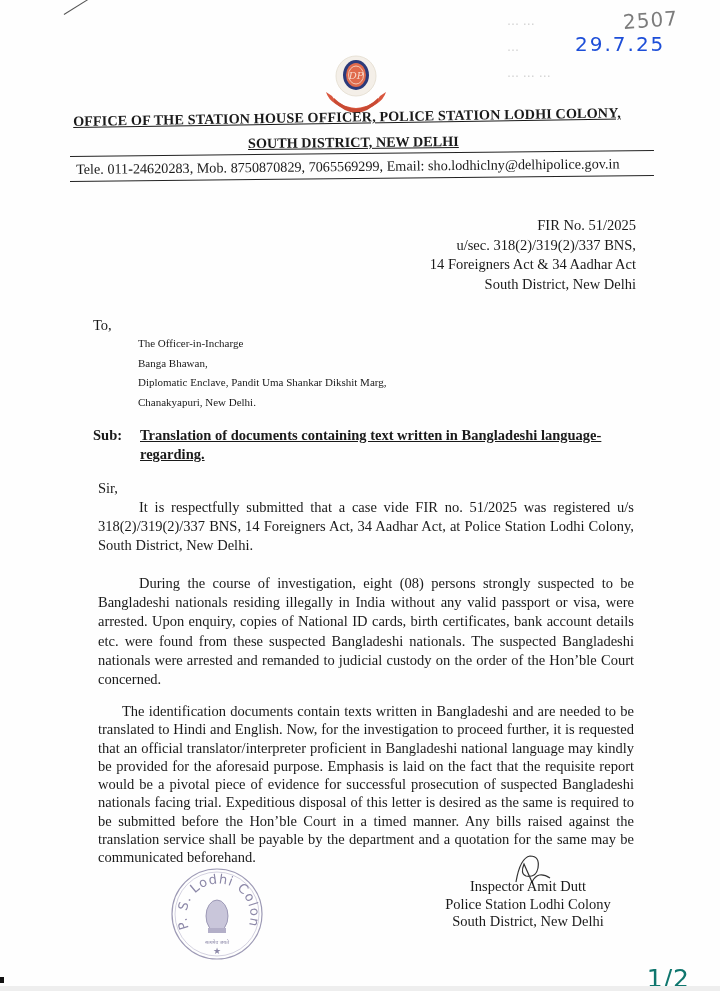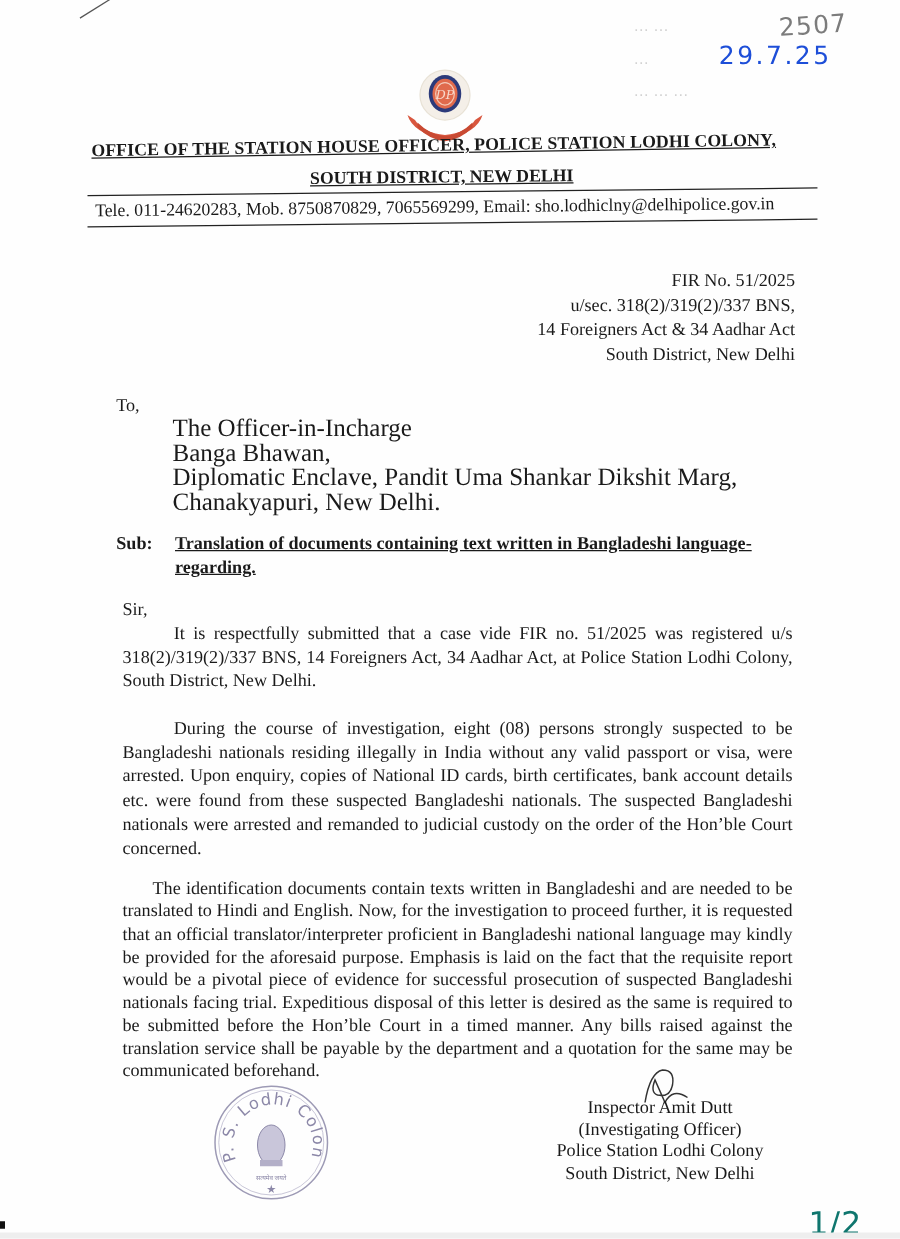--- a/index.html
+++ b/index.html
@@ -16,21 +16,21 @@
   .stamp-top .n2 { position:absolute; left:70px; top:26px; font-size:20px; letter-spacing:2px; color:#1d4ed8; }
   .stamp-top .faint { position:absolute; color:#d2d2d2; font-size:12px; }
   .logo { position:absolute; left:320px; top:48px; width:72px; height:70px; }
   .hdr1 { position:absolute; left:73px; top:113px; width:580px; font-weight:bold; font-size:14.2px; text-decoration:underline; letter-spacing:0.1px; transform:rotate(-0.9deg); transform-origin:left top; white-space:nowrap; }
   .hdr2 { position:absolute; left:248px; top:134px; font-weight:bold; font-size:14.2px; text-decoration:underline; white-space:nowrap; transform:rotate(-0.6deg); }
   .rule1 { position:absolute; left:70px; top:156px; width:584px; height:1px; background:#222; transform:rotate(-0.6deg); transform-origin:left; }
   .contact { position:absolute; left:76px; top:161px; font-size:14.2px; white-space:nowrap; transform:rotate(-0.6deg); transform-origin:left top; }
   .rule2 { position:absolute; left:70px; top:181px; width:584px; height:1px; background:#222; transform:rotate(-0.6deg); transform-origin:left; }
   .fir { position:absolute; right:84px; top:216px; text-align:right; font-size:14.5px; line-height:19.5px; }
   .to { position:absolute; left:93px; top:317px; font-size:14.5px; }
-  .addr { position:absolute; left:138px; top:334px; font-size:20px; line-height:19.5px; }
+  .addr { position:absolute; left:138px; top:334px; font-size:11px; line-height:19.5px; }
   .sub { position:absolute; left:93px; top:426px; width:570px; font-size:14.5px; font-weight:bold; line-height:19px; }
   .sub .lbl { position:absolute; left:0; top:0; }
   .sub .txt { position:absolute; left:47px; top:0; width:520px; text-decoration:underline; }
   .sir { position:absolute; left:98px; top:480px; font-size:14.5px; }
   .para { position:absolute; left:98px; width:536px; font-size:14.5px; line-height:19.2px; text-align:justify; }
   .p1 { top:498px; text-indent:41px; }
   .p2 { top:574px; text-indent:41px; }
   .p3 { top:702px; text-indent:24px; line-height:18.3px; }
   .seal { position:absolute; left:169px; top:866px; width:96px; height:96px; }
   .sig { position:absolute; left:510px; top:852px; width:44px; height:36px; }
@@ -109,21 +109,20 @@
     <text x="48" y="78" text-anchor="middle" font-size="5" fill="#8c88a8">सत्यमेव जयते</text>
     <text x="48" y="88" text-anchor="middle" font-size="9" fill="#8c88a8">★</text>
   </svg>
 
   <svg class="sig" viewBox="0 0 44 36">
     <path d="M6 30 Q10 6 20 4 Q30 4 28 16 Q26 26 16 24 Q10 22 14 12 L22 30 Q28 18 40 26" fill="none" stroke="#333" stroke-width="1.2"></path>
   </svg>
 
   <div class="signature">
     <div>Inspector Amit Dutt</div>
-    <div>(Investigating Officer)</div>
     <div>Police Station Lodhi Colony</div>
     <div>South District, New Delhi</div>
   </div>
 
   <div class="pagenum">1/2</div>
   <div class="edge-mark"></div>
   <div class="bottom-bar"></div>
 </div>
 
 </body></html>

